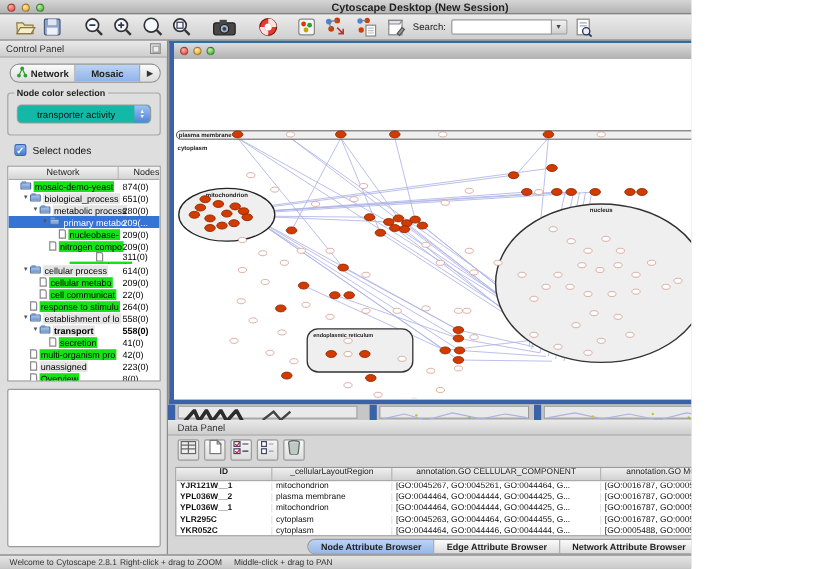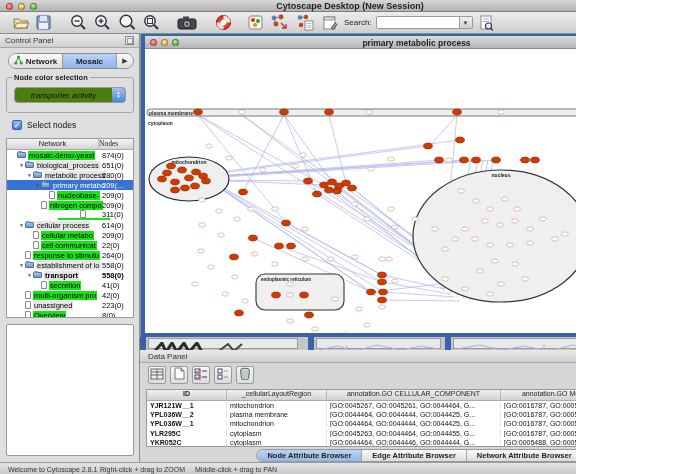--- a/index.html
+++ b/index.html
@@ -47,39 +47,39 @@
     font-size:8px; font-weight:bold; color:#222; border-right:1px solid #9a9a9a;
     background:linear-gradient(#fbfbfb,#dcdcdc); }
   .cp-tab.sel { background:linear-gradient(#bcd3f5,#8fb3e8); }
   .cp-tab-arrow { flex:0 0 16px; display:flex; align-items:center; justify-content:center;
     font-size:7px; color:#333; background:linear-gradient(#fbfbfb,#dcdcdc); }
 
   .groupbox { position:absolute; left:6px; top:43px; width:128px; height:36px;
     border:1px solid #a5a5a5; border-radius:3px; }
   .groupbox .legend { position:absolute; left:5px; top:-5px; background:#dedede;
     font-size:7.5px; color:#222; padding:0 2px; font-weight:bold; }
-  .dropdown { position:absolute; left:7px; top:9px; width:112px; height:16px; background:#4d7c0f;
-    border:1px solid #9a9a9a; border-radius:4px; display:flex; align-items:center;font-style:italic; }
+  .dropdown { position:absolute; left:7px; top:9px; width:112px; height:16px; background:#14b8a6;
+    border:1px solid #9a9a9a; border-radius:4px; display:flex; align-items:center; }
   .dropdown .dd-text { flex:1; text-align:center; font-size:8px; color:#111; }
   .dd-stepper { width:13px; height:100%; border-radius:0 4px 4px 0;
     background:linear-gradient(#9ec2f5,#4d86d8); display:flex; flex-direction:column;
     align-items:center; justify-content:center; color:#fff; font-size:4.5px; line-height:4px; }
 
   .checkbox-row { position:absolute; left:12px; top:86px; display:flex; align-items:center; gap:5px; }
   .checkbox { width:10px; height:10px; border-radius:2px; border:1px solid #3764b0;
     background:linear-gradient(#8fb7f2,#3e79d6); color:#fff; font-size:8px; line-height:9px;
     text-align:center; font-weight:bold; }
   .checkbox-label { font-size:8.5px; color:#111; }
 
   .tree { position:absolute; left:6px; top:104px; width:128px; height:180px; background:#fff;
     border:1px solid #9a9a9a; overflow:hidden; }
   .tree-header { height:11px; background:linear-gradient(#f4f4f4,#d4d4d4);
     border-bottom:1px solid #aaa; display:flex; font-size:7.5px; color:#222; }
   .tree-header .th1 { width:92px; text-align:center; border-right:1px solid #bbb; }
-  .tree-header .th2 { flex:1; text-align:left;font-family:Liberation Serif, serif; }
+  .tree-header .th2 { flex:1; text-align:right; }
   .tree-row { height:10px; display:flex; align-items:center; position:relative; font-size:7.5px; }
   .tree-row.sel { background:#3573d5; }
   .tr-arrow { width:5px; font-size:5px; color:#555; flex:0 0 auto; margin-right:1px; }
   .tr-icon { flex:0 0 auto; margin-right:2px; }
   .folder-ic { width:9px; height:6px; background:linear-gradient(#a9c3e8,#6f96cc);
     border:0.5px solid #4a6fa0; border-radius:1px; position:relative; }
   .folder-ic:before { content:""; position:absolute; left:0; top:-2px; width:4px; height:2px;
     background:#6f96cc; border-radius:1px 1px 0 0; }
   .page-ic { width:6px; height:8px; background:#fff; border:0.5px solid #888; border-radius:0 2px 0 0; }
   .tr-label { white-space:nowrap; overflow:hidden; padding:0 1px; color:#000; max-width:78px; }
@@ -456,21 +456,20 @@
         </div>
     </div>
     <div class="overview-box"></div>
   </div>
 
   <div class="net-window">
     <div class="net-titlebar">
       <span class="tl red" style="left:5px;top:3px"></span>
       <span class="tl yel" style="left:16px;top:3px"></span>
       <span class="tl grn" style="left:27px;top:3px"></span>
-      <div class="title">primary metabolic process</div>
     </div>
     <div class="net-canvas">
       <svg id="net-svg" width="543" height="283">
           <line x1="62" y1="130" x2="237" y2="226" stroke="#aeb3e6" stroke-width="0.7"></line>
           <line x1="62" y1="130" x2="237" y2="233" stroke="#aeb3e6" stroke-width="0.7"></line>
           <line x1="62" y1="130" x2="226" y2="243" stroke="#aeb3e6" stroke-width="0.7"></line>
           <line x1="63" y1="131" x2="238" y2="243" stroke="#aeb3e6" stroke-width="0.7"></line>
           <line x1="62" y1="130" x2="237" y2="251" stroke="#aeb3e6" stroke-width="0.7"></line>
           <line x1="61" y1="128" x2="294" y2="111" stroke="#aeb3e6" stroke-width="0.7"></line>
           <line x1="61" y1="128" x2="319" y2="111" stroke="#aeb3e6" stroke-width="0.7"></line>

